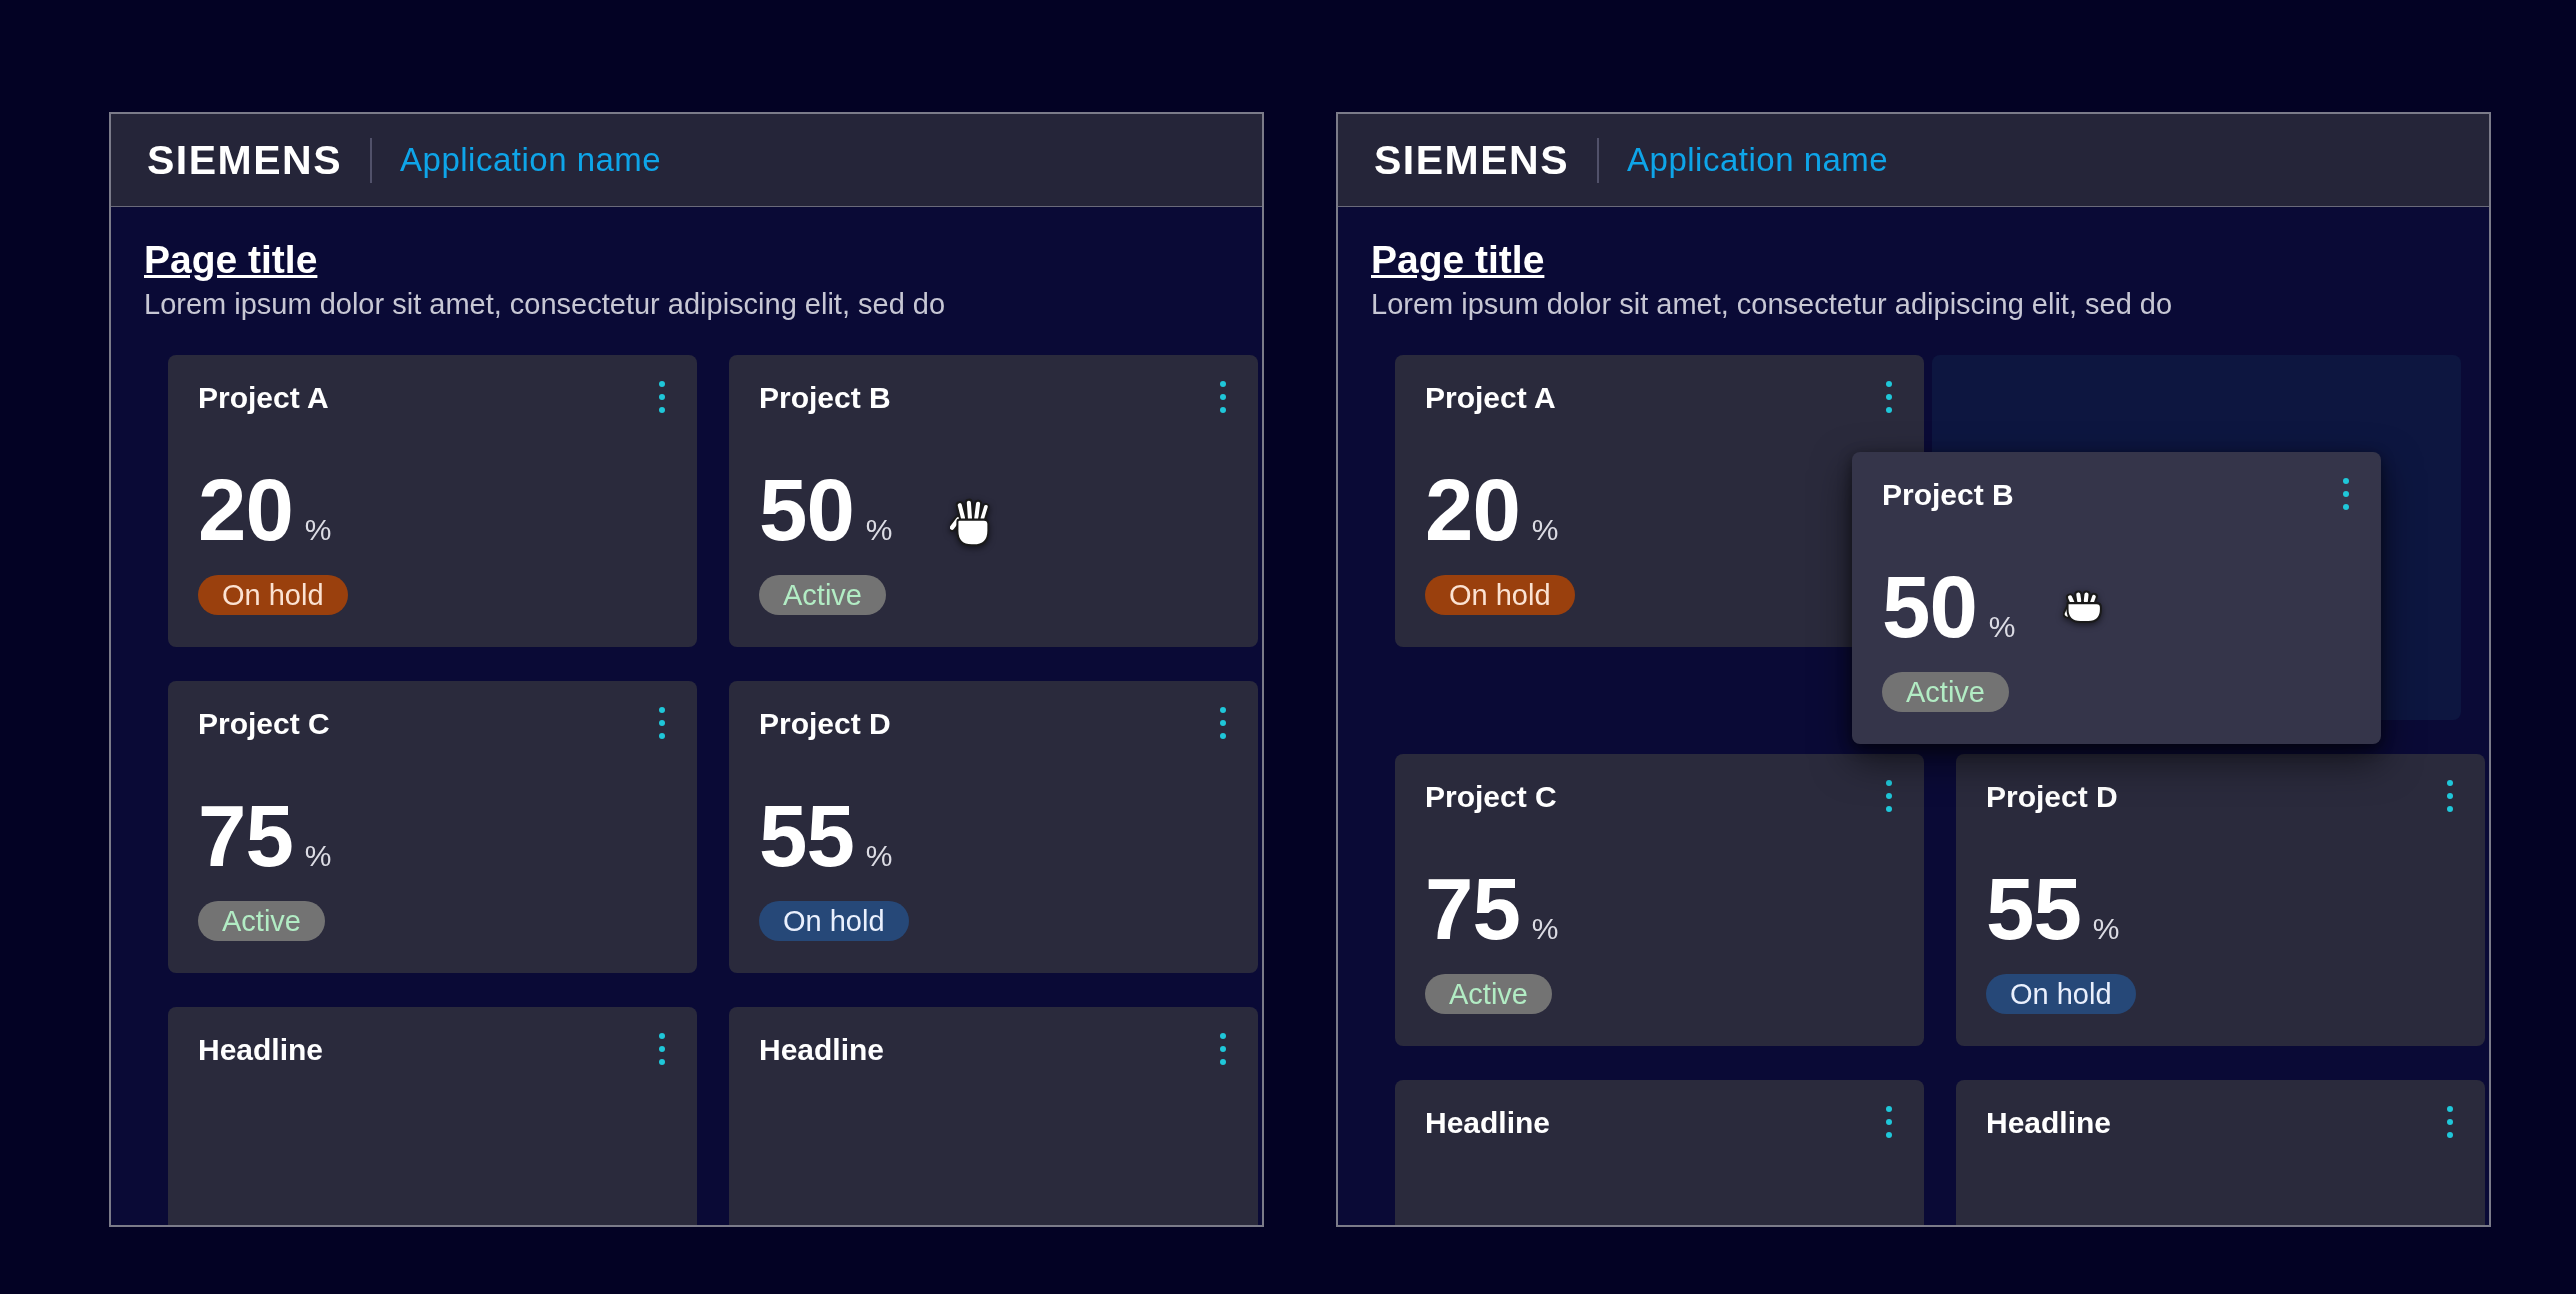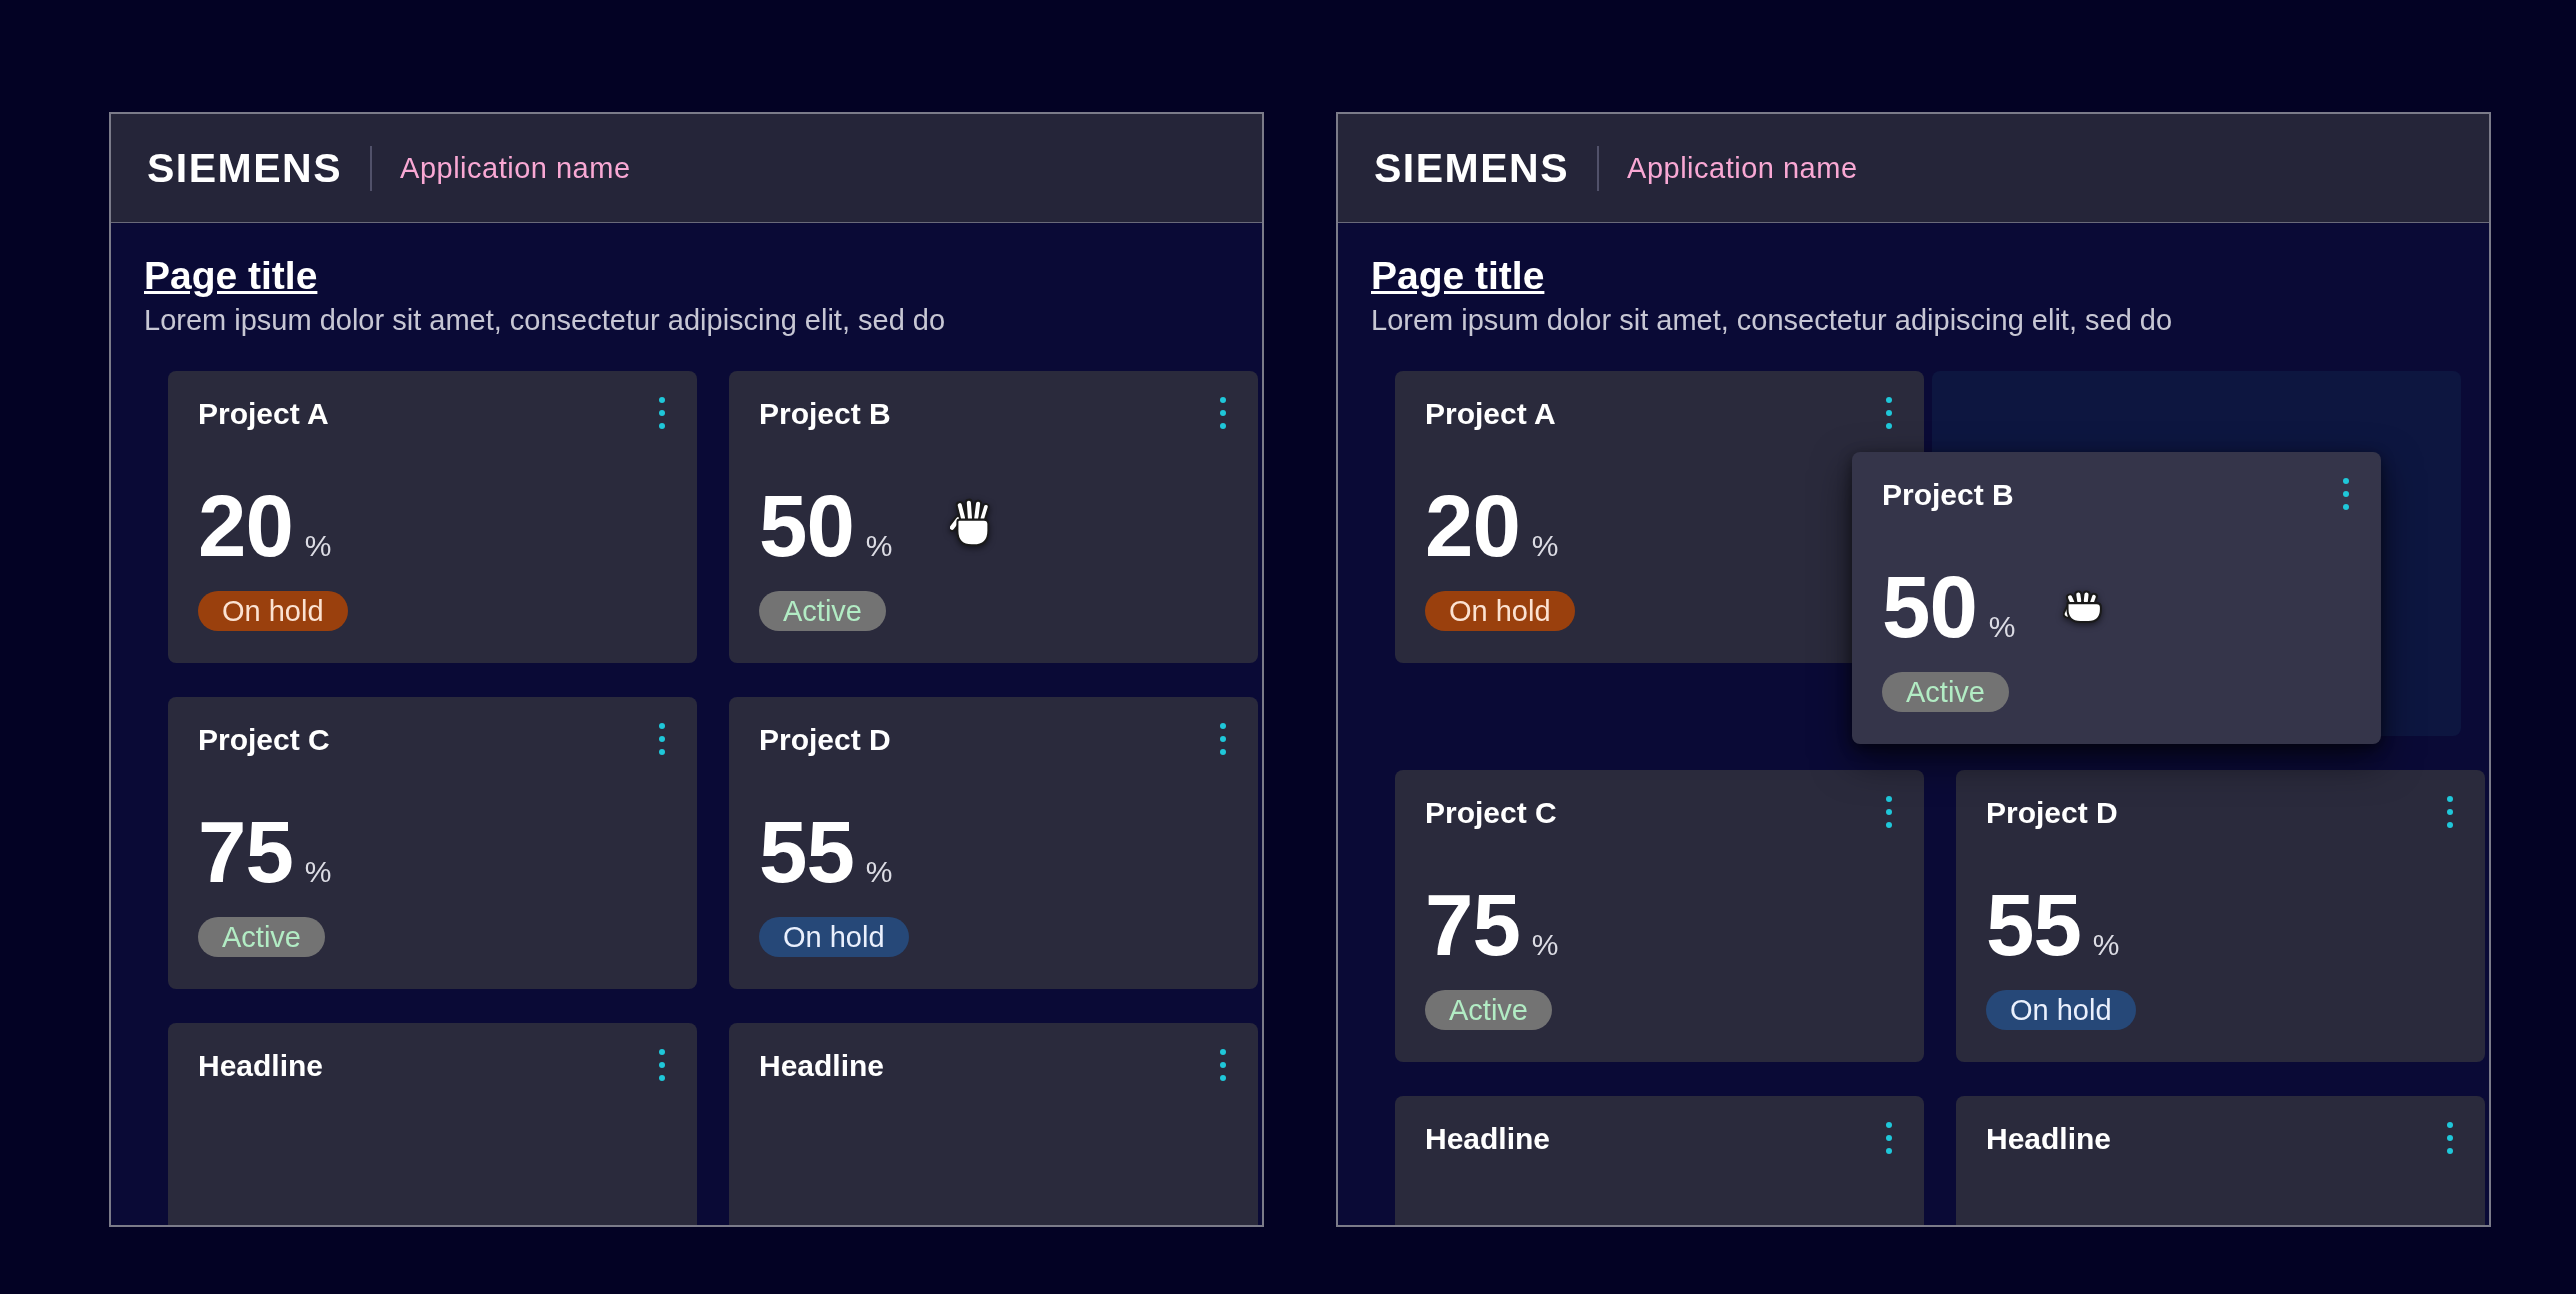--- a/index.html
+++ b/index.html
@@ -9,26 +9,26 @@
     font-family:"Liberation Sans",sans-serif;
   }
   .panel{
     position:absolute;top:112px;width:1155px;height:1115px;
     background:#0a0a36;border:2px solid #7b7b89;box-sizing:border-box;
     overflow:hidden;
   }
   #panel-left{left:109px;}
   #panel-right{left:1336px;}
   .app-header{
-    height:109px;background:#252539;border-bottom:1px solid #6a6a7a;
+    height:93px;background:#252539;border-bottom:1px solid #6a6a7a;
     display:flex;align-items:center;gap:28px;padding:0 36px;box-sizing:border-box;
   }
   .brand{color:#ffffff;font-size:41px;font-weight:700;letter-spacing:1.5px;}
   .vline{width:2px;height:45px;background:#51516a;}
-  .app-name{color:#f9a8d4;font-size:29px;letter-spacing:0.5px;}
+  .app-name{color:#0ea5e9;font-size:33px;letter-spacing:0.5px;}
   .panel-body{padding:30px 33px 0 33px;}
   .page-title{color:#ffffff;font-size:39px;font-weight:700;line-height:45px;margin:0;text-decoration:underline;}
   .page-sub{color:#c7c7d4;font-size:29px;line-height:36px;margin-top:4px;}
   .grid{margin-top:33px;display:grid;grid-template-columns:529px 529px;gap:34px 32px;}
   .card{
     width:529px;height:292px;background:#2a2a3c;border-radius:8px;
     box-sizing:border-box;padding:26px 30px;position:relative;margin-left:24px;
   }
   .card-title{color:#ffffff;font-size:30px;font-weight:700;line-height:34px;}
   .kebab{position:absolute;top:22px;right:28px;display:flex;flex-direction:column;gap:7px;padding:4px;cursor:pointer;}

